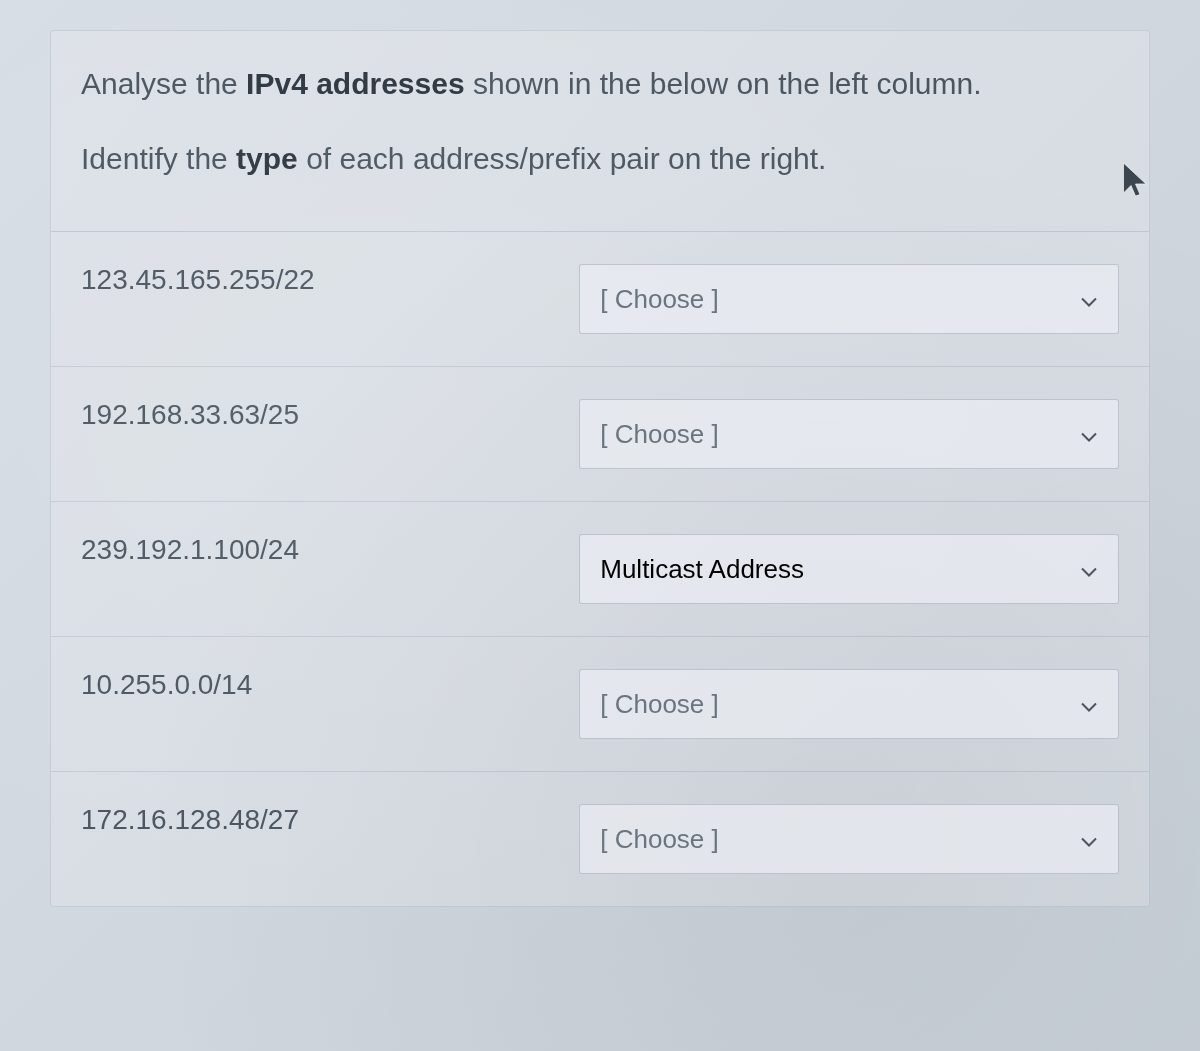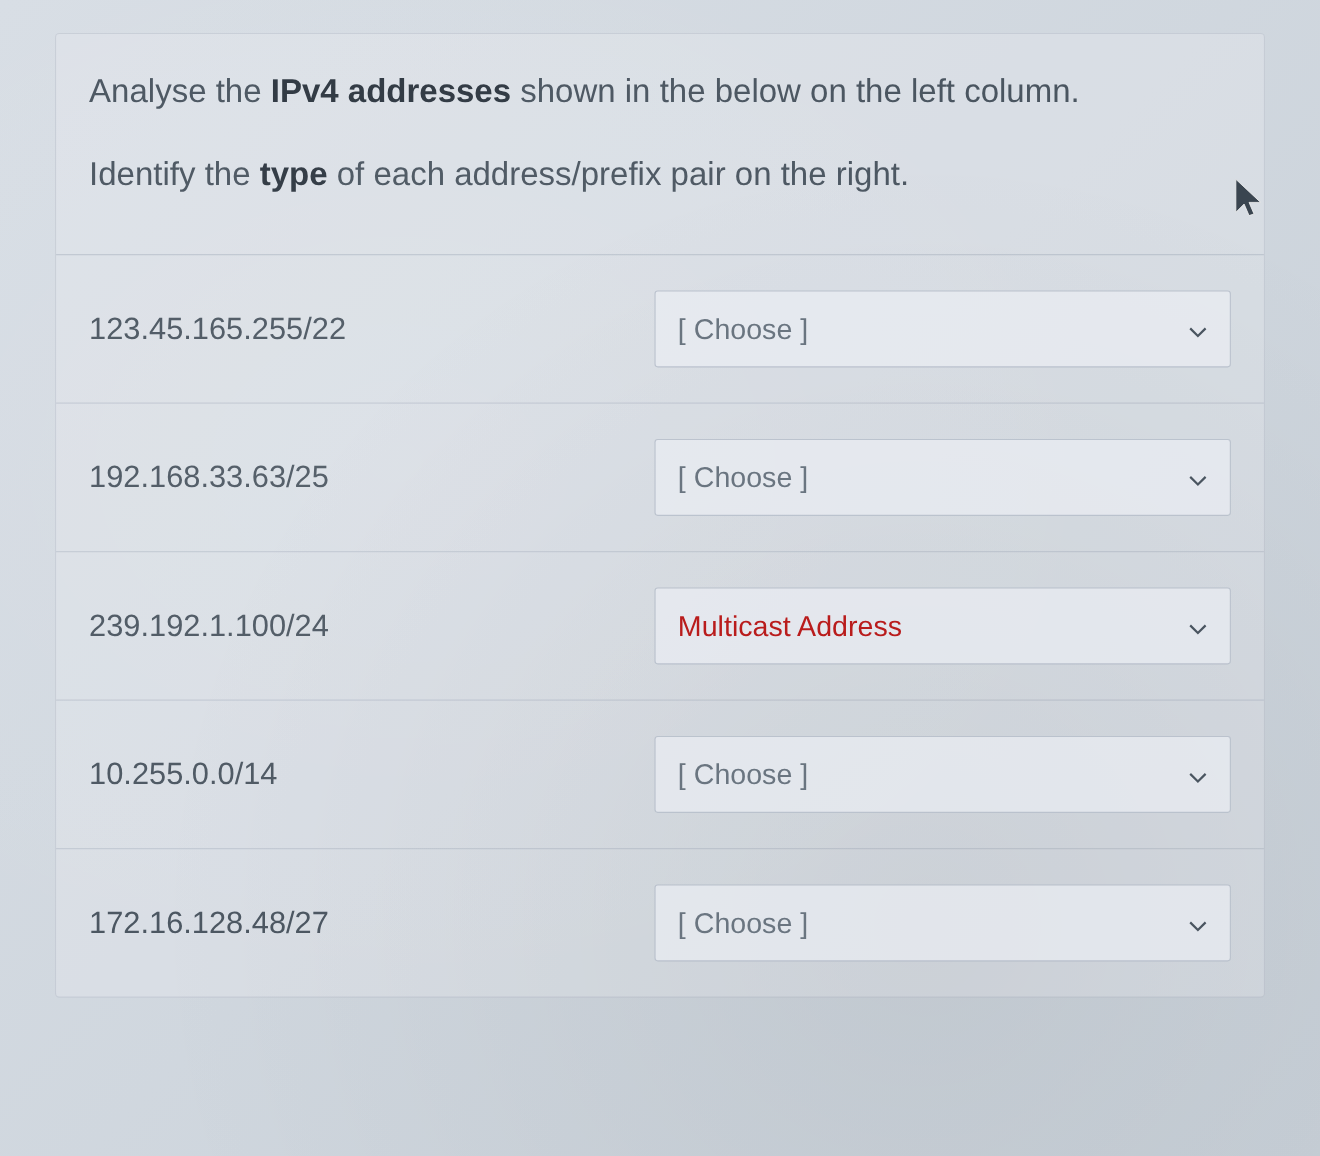--- a/index.html
+++ b/index.html
@@ -33,24 +33,22 @@
     }
     .intro-line:last-child {
       margin-bottom: 0;
     }
     .bold-part {
       font-weight: 700;
       color: #2d3640;
     }
     .row {
       display: flex;
-      align-items: center;
       padding: 32px 30px;
       border-bottom: 1px solid rgba(180, 188, 200, 0.6);
-      gap: 16px;
     }
     .row:last-child {
       border-bottom: none;
     }
     .address-cell {
       flex: 0 0 48%;
       font-size: 28px;
       color: #4a5560;
     }
     .select-cell {
@@ -58,21 +56,21 @@
       position: relative;
     }
     .select-box {
       width: 100%;
       height: 70px;
       background: rgba(235, 238, 243, 0.7);
       border: 1px solid rgba(160, 170, 185, 0.6);
       border-radius: 3px;
       padding: 0 50px 0 20px;
       font-size: 26px;
-      color: #b91c1c;
+      color: #000000;
       display: flex;
       align-items: center;
       cursor: pointer;
       position: relative;
     }
     .select-box.placeholder {
       color: #6a7580;
     }
     .chevron {
       position: absolute;

